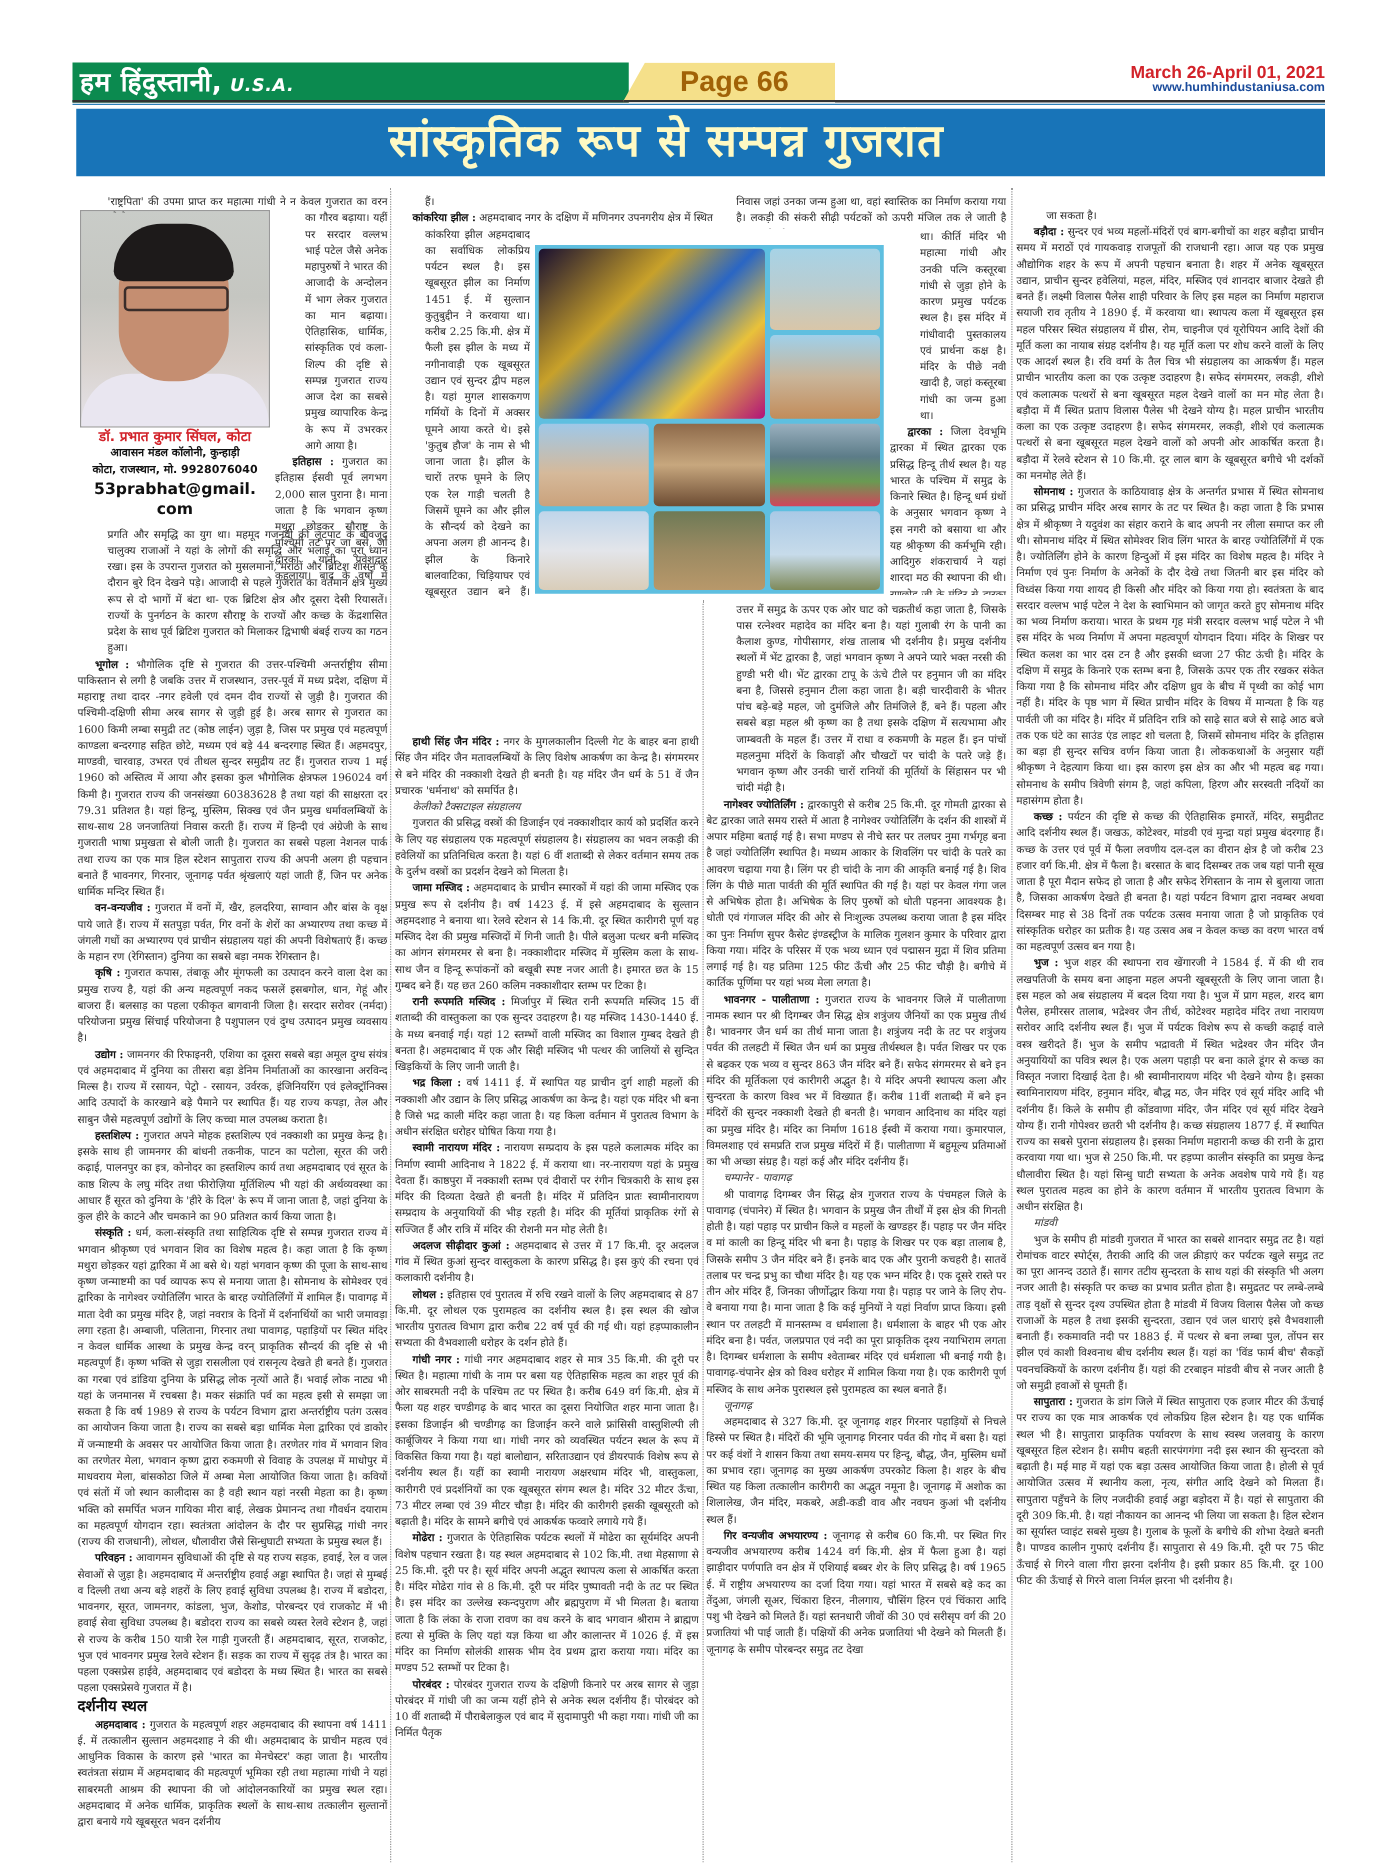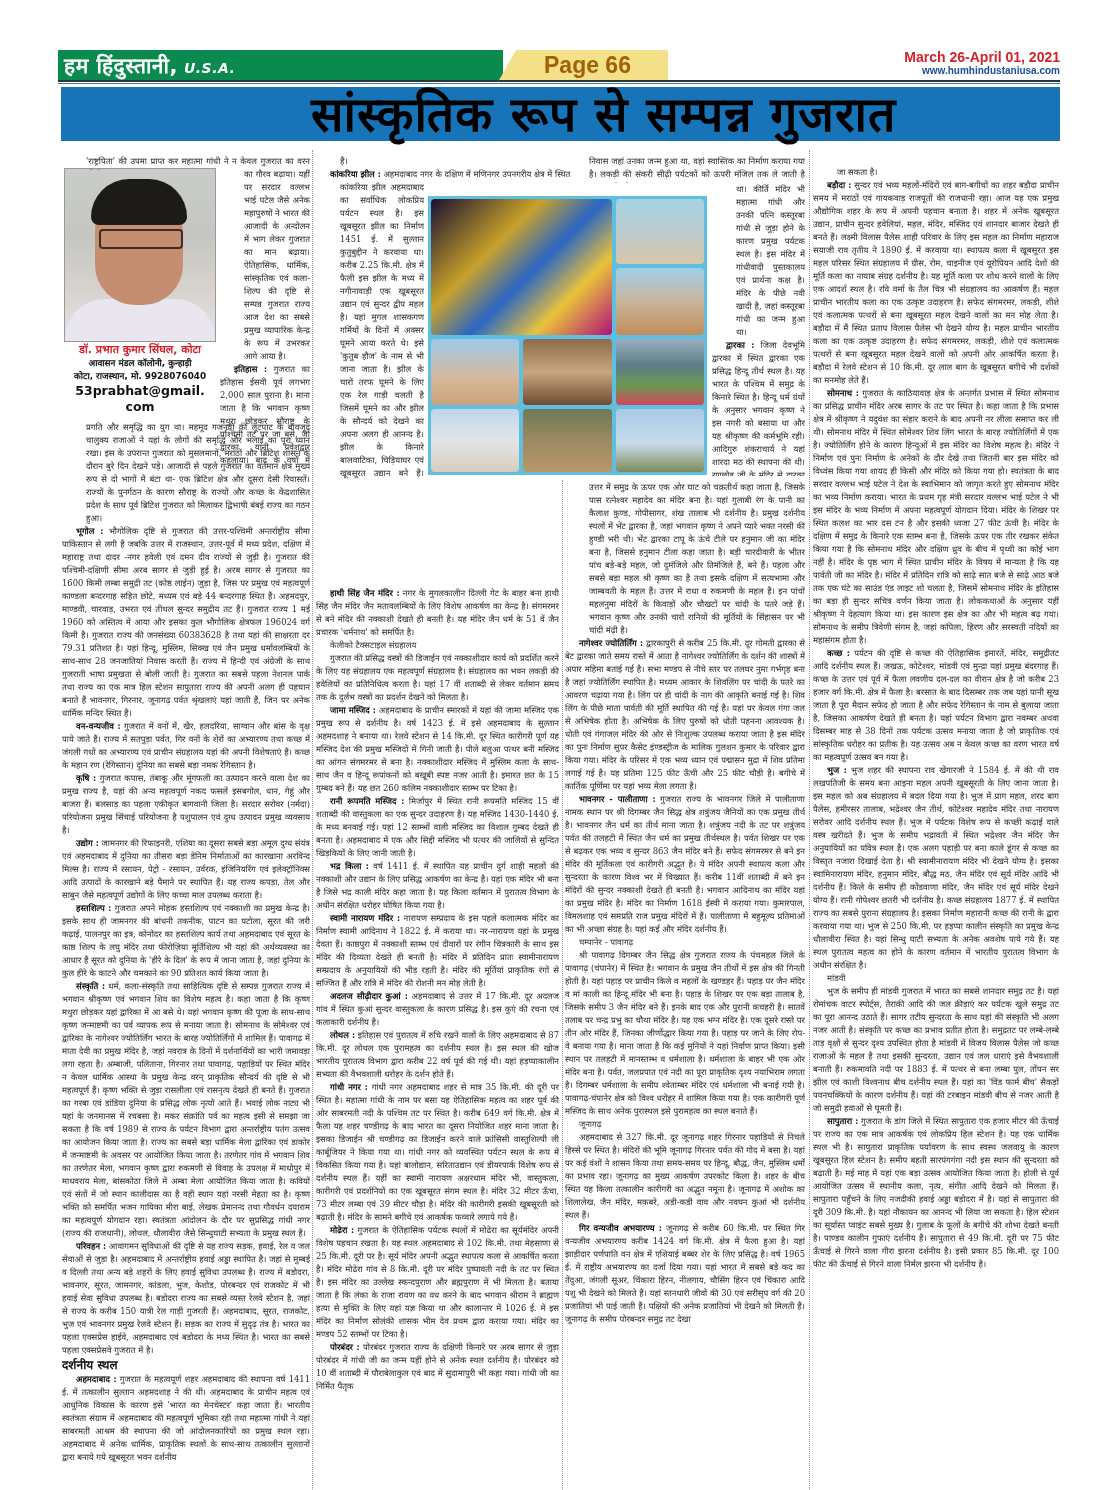--- a/index.html
+++ b/index.html
@@ -10,27 +10,27 @@
   .mast-green .brand .usa{font-style:italic;font-size:14px;margin-left:6px;}
   .mast-page{position:absolute;left:440px;top:0;width:170px;height:30px;background:#f5e08a;clip-path:polygon(18px 0,100% 0,100% 100%,0 100%);border-bottom:2px solid #333;}
   .mast-page span{position:absolute;left:46px;top:2px;font-family:"Liberation Sans",sans-serif;font-weight:bold;font-size:23px;color:#a16207;}
   .mast-rule{position:absolute;left:610px;top:30px;width:392px;height:2px;background:#333;}
   .mast-date{position:absolute;right:0;top:0;text-align:right;font-family:"Liberation Sans",sans-serif;font-weight:bold;line-height:14px;}
   .mast-date .d{color:#d2232a;font-size:14px;}
   .mast-date .w{color:#1b4c9c;font-size:10px;}
   .blue-rule{position:absolute;left:58px;top:83px;width:1002px;height:1px;background:#2c7fb8;}
   .banner{position:absolute;left:61px;top:87px;width:999px;height:54px;background:#1874b8;}
   .banner .tag{position:absolute;left:6px;top:6px;width:230px;height:42px;background:#e8195a;color:#fff;font-size:31px;font-weight:bold;text-align:center;line-height:42px;}
-  .banner .headline{position:absolute;left:250px;top:0;color:#000000;font-size:48px;font-weight:bold;line-height:54px;letter-spacing:1px;white-space:nowrap;}
+  .banner .headline{position:absolute;left:250px;top:0;color:#fef9c3;font-size:36px;font-weight:bold;line-height:54px;letter-spacing:1px;white-space:nowrap;}
   .col{position:absolute;font-family:"DejaVu Serif",serif;font-size:8.4px;line-height:13px;color:#2a2a2a;text-align:justify;overflow:hidden;}
   .col p{margin:0;text-indent:14px;}
   .col p.noind{text-indent:0;margin-left:24px;}
   .col .hd{font-weight:bold;color:#111;}
   .col h3{margin:2px 0 1px;font-size:12px;font-family:"DejaVu Sans",sans-serif;font-weight:bold;color:#111;}
-  .col .sub{text-indent:14px;color:#333;}
+  .col .sub{text-indent:14px;color:#333;font-style:italic;}
   .vrule{position:absolute;width:0;border-left:1px dotted #999;}
   .photo{position:absolute;left:64px;top:168px;width:150px;height:172px;background:linear-gradient(180deg,#c9ccc8 0%,#c5c6c1 40%,#d8d2ce 70%,#e6e4ea 100%);border:1px solid #999;overflow:hidden;}
   .photo .head{position:absolute;left:30px;top:18px;width:88px;height:118px;border-radius:44px 44px 40px 40px;background:#c58e71;}
   .photo .hair{position:absolute;left:26px;top:10px;width:96px;height:46px;border-radius:48px 48px 10px 10px;background:#1d1a1a;}
   .photo .glasses{position:absolute;left:34px;top:60px;width:80px;height:16px;border:2px solid #3a2d2a;border-radius:4px;}
   .photo .shirt{position:absolute;left:0;top:130px;width:150px;height:50px;background:#e9e6f0;border-radius:40px 40px 0 0;}
   .byline{position:absolute;left:64px;top:342px;width:152px;text-align:center;font-family:"DejaVu Sans",sans-serif;}
   .byline .name{color:#d2232a;font-weight:bold;font-size:11px;line-height:15px;}
   .byline .addr{font-weight:bold;font-size:8.8px;line-height:13px;color:#111;}
   .byline .email{font-weight:bold;font-size:12.5px;line-height:16px;color:#111;}
@@ -113,21 +113,21 @@
   <div class="tile" style="left:95px;top:143px;width:89px;height:66px;background:linear-gradient(180deg,#8e6a4a 0%,#c7a77e 50%,#6d4c33 100%);"></div>
   <div class="tile" style="left:188px;top:143px;width:88px;height:66px;background:linear-gradient(180deg,#9ab0bf 0%,#5c7c88 40%,#6a9a52 70%,#d1455c 100%);"></div>
   <div class="tile" style="left:3px;top:213px;width:88px;height:63px;background:linear-gradient(180deg,#bfd5ea 0%,#e3e5ea 50%,#d9cdb9 100%);"></div>
   <div class="tile" style="left:95px;top:213px;width:89px;height:63px;background:linear-gradient(180deg,#6e7a56 0%,#9b8a62 50%,#b8986a 100%);"></div>
   <div class="tile" style="left:188px;top:213px;width:88px;height:63px;background:linear-gradient(180deg,#a9c9e6 0%,#c7dbea 55%,#7f8a5a 100%);"></div>
 </div>
 
 <div class="col" style="left:316px;top:587px;width:243px;height:903px;">
   <p><span class="hd">हाथी सिंह जैन मंदिर :</span> <span>नगर के मुगलकालीन दिल्ली गेट के बाहर बना हाथी सिंह जैन मंदिर जैन मतावलम्बियों के लिए विशेष आकर्षण का केन्द्र है। संगमरमर से बने मंदिर की नक्काशी देखते ही बनती है। यह मंदिर जैन धर्म के 51 वें जैन प्रचारक 'धर्मनाथ' को समर्पित है।</span></p>
   <p class="sub">केलीको टैक्सटाइल संग्रहालय</p>
-  <p>गुजरात की प्रसिद्ध वस्त्रों की डिजाईन एवं नक्काशीदार कार्य को प्रदर्शित करने के लिए यह संग्रहालय एक महत्वपूर्ण संग्रहालय है। संग्रहालय का भवन लकड़ी की हवेलियों का प्रतिनिधित्व करता है। यहां 17 वीं शताब्दी से लेकर वर्तमान समय तक के दुर्लभ वस्त्रों का प्रदर्शन देखने को मिलता है।</p>
+  <p>गुजरात की प्रसिद्ध वस्त्रों की डिजाईन एवं नक्काशीदार कार्य को प्रदर्शित करने के लिए यह संग्रहालय एक महत्वपूर्ण संग्रहालय है। संग्रहालय का भवन लकड़ी की हवेलियों का प्रतिनिधित्व करता है। यहां 6 वीं शताब्दी से लेकर वर्तमान समय तक के दुर्लभ वस्त्रों का प्रदर्शन देखने को मिलता है।</p>
   <p><span class="hd">जामा मस्जिद :</span> <span>अहमदाबाद के प्राचीन स्मारकों में यहां की जामा मस्जिद एक प्रमुख रूप से दर्शनीय है। वर्ष 1423 ई. में इसे अहमदाबाद के सुल्तान अहमदशाह ने बनाया था। रेलवे स्टेशन से 14 कि.मी. दूर स्थित कारीगरी पूर्ण यह मस्जिद देश की प्रमुख मस्जिदों में गिनी जाती है। पीले बलुआ पत्थर बनी मस्जिद का आंगन संगमरमर से बना है। नक्काशीदार मस्जिद में मुस्लिम कला के साथ-साथ जैन व हिन्दू रूपांकनों को बखूबी स्पष्ट नजर आती है। इमारत छत के 15 गुम्बद बने हैं। यह छत 260 कलिम नक्काशीदार स्तम्भ पर टिका है।</span></p>
   <p><span class="hd">रानी रूपमति मस्जिद :</span> <span>मिर्जापुर में स्थित रानी रूपमति मस्जिद 15 वीं शताब्दी की वास्तुकला का एक सुन्दर उदाहरण है। यह मस्जिद 1430-1440 ई. के मध्य बनवाई गई। यहां 12 स्तम्भों वाली मस्जिद का विशाल गुम्बद देखते ही बनता है। अहमदाबाद में एक और सिद्दी मस्जिद भी पत्थर की जालियों से सुन्दित खिड़कियों के लिए जानी जाती है।</span></p>
   <p><span class="hd">भद्र किला :</span> <span>वर्ष 1411 ई. में स्थापित यह प्राचीन दुर्ग शाही महलों की नक्काशी और उद्यान के लिए प्रसिद्ध आकर्षण का केन्द्र है। यहां एक मंदिर भी बना है जिसे भद्र काली मंदिर कहा जाता है। यह किला वर्तमान में पुरातत्व विभाग के अधीन संरक्षित धरोहर घोषित किया गया है।</span></p>
   <p><span class="hd">स्वामी नारायण मंदिर :</span> <span>नारायण सम्प्रदाय के इस पहले कलात्मक मंदिर का निर्माण स्वामी आदिनाथ ने 1822 ई. में कराया था। नर-नारायण यहां के प्रमुख देवता हैं। काष्ठपुरा में नक्काशी स्तम्भ एवं दीवारों पर रंगीन चित्रकारी के साथ इस मंदिर की दिव्यता देखते ही बनती है। मंदिर में प्रतिदिन प्रातः स्वामीनारायण सम्प्रदाय के अनुयायियों की भीड़ रहती है। मंदिर की मूर्तियां प्राकृतिक रंगों से सज्जित हैं और रात्रि में मंदिर की रोशनी मन मोह लेती है।</span></p>
   <p><span class="hd">अदलज सीढ़ीदार कुआं :</span> <span>अहमदाबाद से उत्तर में 17 कि.मी. दूर अदलज गांव में स्थित कुआं सुन्दर वास्तुकला के कारण प्रसिद्ध है। इस कुएं की रचना एवं कलाकारी दर्शनीय है।</span></p>
   <p><span class="hd">लोथल :</span> <span>इतिहास एवं पुरातत्व में रुचि रखने वालों के लिए अहमदाबाद से 87 कि.मी. दूर लोथल एक पुरामहत्व का दर्शनीय स्थल है। इस स्थल की खोज भारतीय पुरातत्व विभाग द्वारा करीब 22 वर्ष पूर्व की गई थी। यहां हड़प्पाकालीन सभ्यता की वैभवशाली धरोहर के दर्शन होते हैं।</span></p>
   <p><span class="hd">गांधी नगर :</span> <span>गांधी नगर अहमदाबाद शहर से मात्र 35 कि.मी. की दूरी पर स्थित है। महात्मा गांधी के नाम पर बसा यह ऐतिहासिक महत्व का शहर पूर्व की ओर साबरमती नदी के पश्चिम तट पर स्थित है। करीब 649 वर्ग कि.मी. क्षेत्र में फैला यह शहर चण्डीगढ़ के बाद भारत का दूसरा नियोजित शहर माना जाता है। इसका डिजाईन श्री चण्डीगढ़ का डिजाईन करने वाले फ्रांसिसी वास्तुशिल्पी ली कार्बूजियर ने किया गया था। गांधी नगर को व्यवस्थित पर्यटन स्थल के रूप में विकसित किया गया है। यहां बालोद्यान, सरिताउद्यान एवं डीयरपार्क विशेष रूप से दर्शनीय स्थल हैं। यहीं का स्वामी नारायण अक्षरधाम मंदिर भी, वास्तुकला, कारीगरी एवं प्रदर्शनियों का एक खूबसूरत संगम स्थल है। मंदिर 32 मीटर ऊँचा, 73 मीटर लम्बा एवं 39 मीटर चौड़ा है। मंदिर की कारीगरी इसकी खूबसूरती को बढ़ाती है। मंदिर के सामने बगीचे एवं आकर्षक फव्वारे लगाये गये हैं।</span></p>
   <p><span class="hd">मोढेरा :</span> <span>गुजरात के ऐतिहासिक पर्यटक स्थलों में मोढेरा का सूर्यमंदिर अपनी विशेष पहचान रखता है। यह स्थल अहमदाबाद से 102 कि.मी. तथा मेहसाणा से 25 कि.मी. दूरी पर है। सूर्य मंदिर अपनी अद्भुत स्थापत्य कला से आकर्षित करता है। मंदिर मोढेरा गांव से 8 कि.मी. दूरी पर मंदिर पुष्पावती नदी के तट पर स्थित है। इस मंदिर का उल्लेख स्कन्दपुराण और ब्रह्मपुराण में भी मिलता है। बताया जाता है कि लंका के राजा रावण का वध करने के बाद भगवान श्रीराम ने ब्राह्मण हत्या से मुक्ति के लिए यहां यज्ञ किया था और कालान्तर में 1026 ई. में इस मंदिर का निर्माण सोलंकी शासक भीम देव प्रथम द्वारा कराया गया। मंदिर का मण्डप 52 स्तम्भों पर टिका है।</span></p>
   <p><span class="hd">पोरबंदर :</span> <span>पोरबंदर गुजरात राज्य के दक्षिणी किनारे पर अरब सागर से जुड़ा पोरबंदर में गांधी जी का जन्म यहीं होने से अनेक स्थल दर्शनीय हैं। पोरबंदर को 10 वीं शताब्दी में पौराबेलाकुल एवं बाद में सुदामापुरी भी कहा गया। गांधी जी का निर्मित पैतृक</span></p>
 </div>

